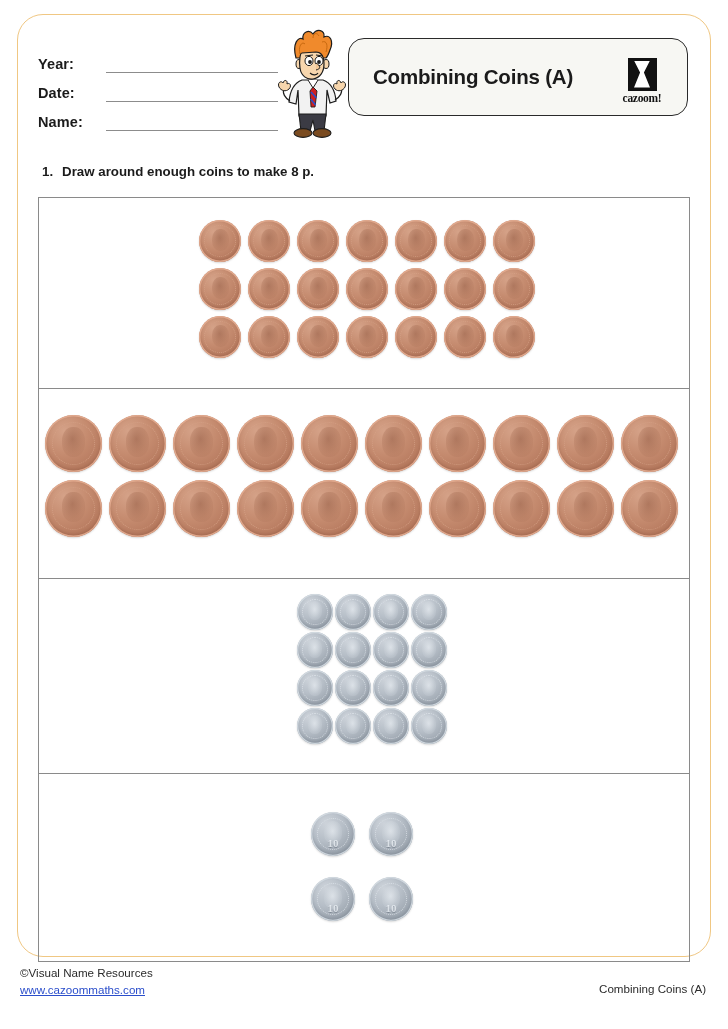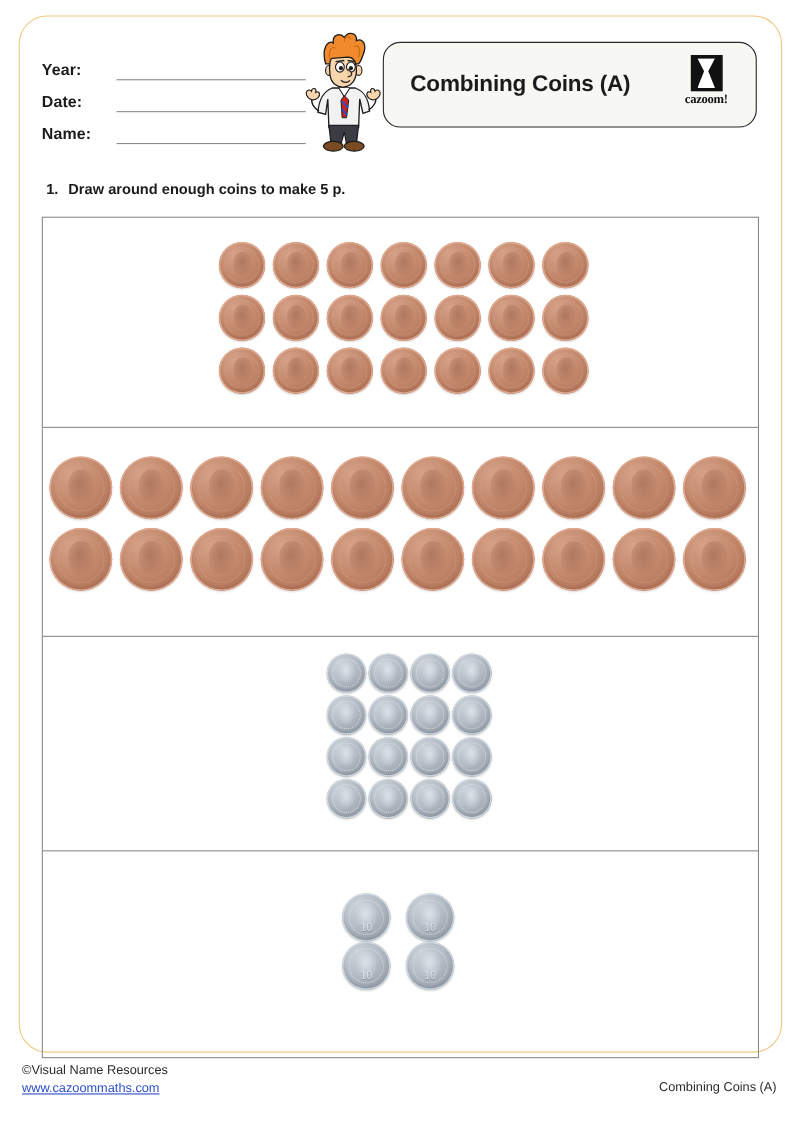--- a/index.html
+++ b/index.html
@@ -84,21 +84,21 @@
     font-weight: bold;
     color: #1b1b1b;
     letter-spacing: -.2px;
   }
   #brand-logo {
     width: 54px;
     height: 54px;
     display: flex;
     flex-direction: column;
     align-items: center;
-    justify-content: flex-start;
+    justify-content: flex-end;
   }
   #brand-mark {
     width: 29px;
     height: 33px;
     background: #111;
     position: relative;
   }
   #brand-mark::before {
     content: "";
     position: absolute;
@@ -296,21 +296,21 @@
 
 <div id="title-plate">
   <span id="worksheet-title">Combining Coins (A)</span>
   <span id="brand-logo">
     <span id="brand-mark"></span>
     <span id="brand-word">cazoom!</span>
   </span>
 </div>
 
 <div id="question-line">
-  <span id="question-number">1.</span><span>Draw around enough coins to make 5 p.</span>
+  <span id="question-number">1.</span><span>Draw around enough coins to make 8 p.</span>
 </div>
 
 <div id="answer-box">
   <div class="coin-section" id="section-1">
       <div class="coin-grid" style="left: 160px; top: 22px; grid-template-columns: repeat(7, 42px); gap: 6px 7px;">
         <div class="coin copper" style="width: 42px; height: 42px;">
           <div class="face"></div>
           <div class="ring" style="inset: 5px;"></div>
           <div class="motif" style="width: 17px; height: 22px; left: 13px; top: 9px;"></div>
         </div>
@@ -598,21 +598,21 @@
           <div class="motif" style="width: 14px; height: 19px; left: 11px; top: 7px;"></div>
         </div>
         <div class="coin silver" style="width: 36px; height: 36px;">
           <div class="face"></div>
           <div class="ring" style="inset: 5px;"></div>
           <div class="motif" style="width: 14px; height: 19px; left: 11px; top: 7px;"></div>
         </div>
       </div>
     </div>
   <div class="coin-section" id="section-4">
-      <div class="coin-grid" style="left: 272px; top: 38px; grid-template-columns: repeat(2, 44px); gap: 0 14px;">
+      <div class="coin-grid" style="left: 272px; top: 38px; grid-template-columns: repeat(2, 44px); gap: 21px 14px; font-weight: bold;">
         <div class="coin silver" style="width: 44px; height: 44px;">
           <div class="face"></div>
           <div class="ring" style="inset: 6px;"></div>
           <div class="motif" style="width: 18px; height: 23px; left: 13px; top: 9px;"></div>
           <div class="denom" style="font-size: 11px; bottom: 7px;">10</div>
         </div>
         <div class="coin silver" style="width: 44px; height: 44px;">
           <div class="face"></div>
           <div class="ring" style="inset: 6px;"></div>
           <div class="motif" style="width: 18px; height: 23px; left: 13px; top: 9px;"></div>

